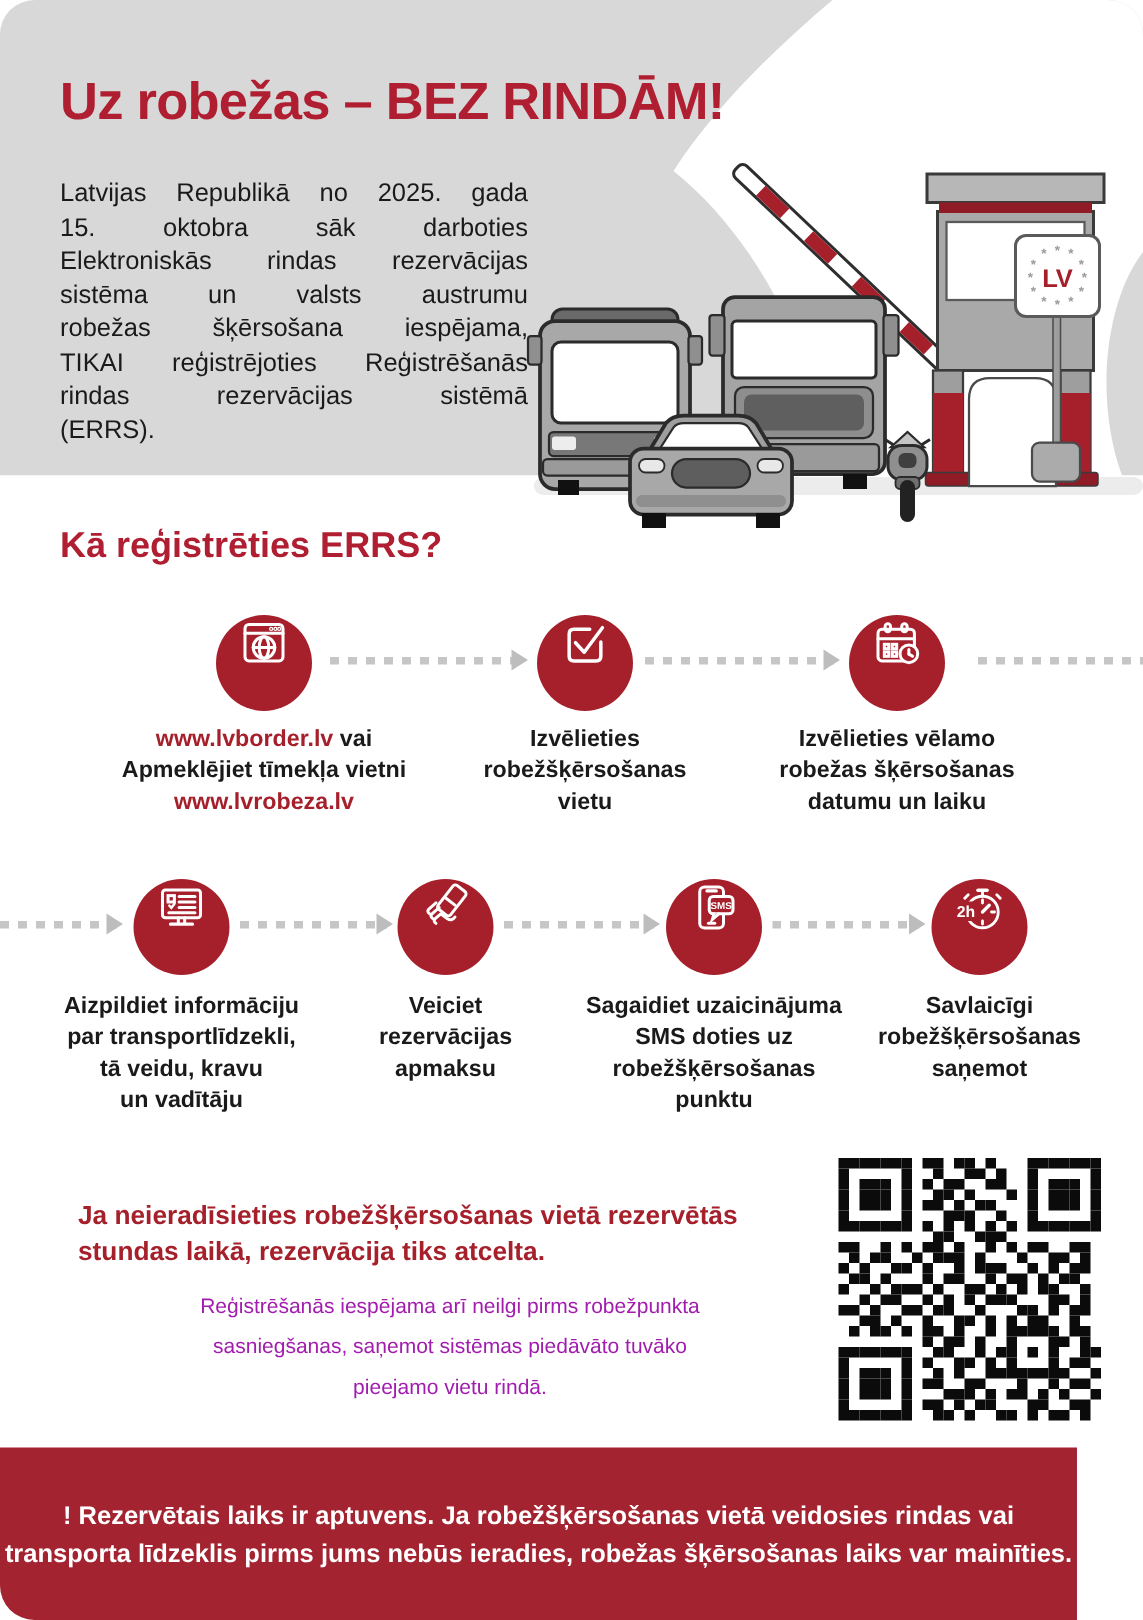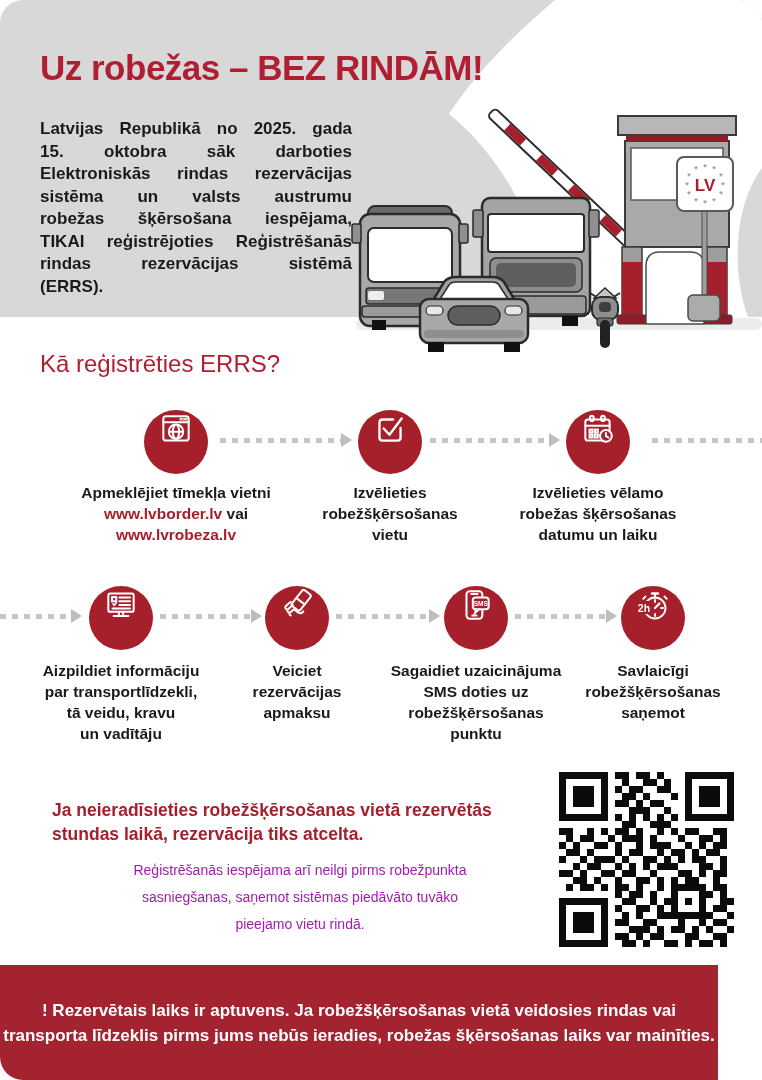--- a/index.html
+++ b/index.html
@@ -9,28 +9,28 @@
   *{margin:0;padding:0;box-sizing:border-box;}
   html,body{background:#fff;}
   body{font-family:"Liberation Sans","DejaVu Sans",sans-serif;color:var(--ink);}
   .page{position:relative;width:762px;height:1080px;background:#fff;overflow:hidden;border-radius:23px;}
 
   
   .header{position:absolute;left:0;top:0;width:762px;height:352px;}
   .header-bg{position:absolute;left:0;top:0;}
   .title{position:absolute;left:40px;top:48px;font-size:35px;font-weight:700;
          letter-spacing:-0.5px;color:var(--title_red);white-space:nowrap;}
-  .intro{position:absolute;left:40px;top:118px;width:312px;font-size:17px;font-weight:700;
+  .intro{position:absolute;left:40px;top:118px;width:312px;font-size:17px;font-weight:400;
          line-height:22.5px;color:var(--ink);}
   .intro .line{text-align:justify;text-align-last:justify;}
   .intro .line:last-child{text-align-last:left;}
   .illustration{position:absolute;left:350px;top:92px;}
 
   
-  .section-heading{position:absolute;left:40px;top:350px;font-size:24px;font-weight:400;
+  .section-heading{position:absolute;left:40px;top:350px;font-size:24px;font-weight:700;
                    color:var(--title_red);}
 
   
   .step-circle{position:absolute;width:64px;height:64px;border-radius:50%;background:var(--red);
                display:flex;align-items:flex-start;justify-content:center;}
   .step-circle svg{display:block;}
   .step-label{position:absolute;font-size:15.5px;font-weight:700;line-height:21px;text-align:center;}
   .step-label .line{white-space:nowrap;}
   .url{color:var(--red);text-decoration:none;font-weight:700;}
   .arrow{position:absolute;height:5px;
@@ -216,25 +216,25 @@
       <rect x="10" y="23.3" width="2.8" height="2.8"></rect>
         <rect x="15" y="23.3" width="2.8" height="2.8"></rect>
       <circle cx="25.5" cy="24.5" r="5.6" fill="#A6202C"></circle>
       <line x1="25.5" y1="21.8" x2="25.5" y2="24.7"></line>
       <line x1="25.5" y1="24.7" x2="27.8" y2="26"></line>
     </svg>
   </div>
   <div class="arrow" style="left:652px;top:438px;width:110px"></div>
 
   <div class="step-label" style="left:60px;top:482px;width:232px">
-    <div class="line">Apmeklējiet tīmekļa vietni</div>
     <div class="line">
       <a class="url" href="#">www.lvborder.lv</a>
       <span>vai</span>
     </div>
+    <div class="line">Apmeklējiet tīmekļa vietni</div>
     <div class="line">
       <a class="url" href="#">www.lvrobeza.lv</a>
     </div>
   </div>
   <div class="step-label" style="left:290px;top:482px;width:200px">
       <div class="line">Izvēlieties</div>
       <div class="line">robežšķērsošanas</div>
       <div class="line">vietu</div>
     </div>
   <div class="step-label" style="left:488px;top:482px;width:220px">

